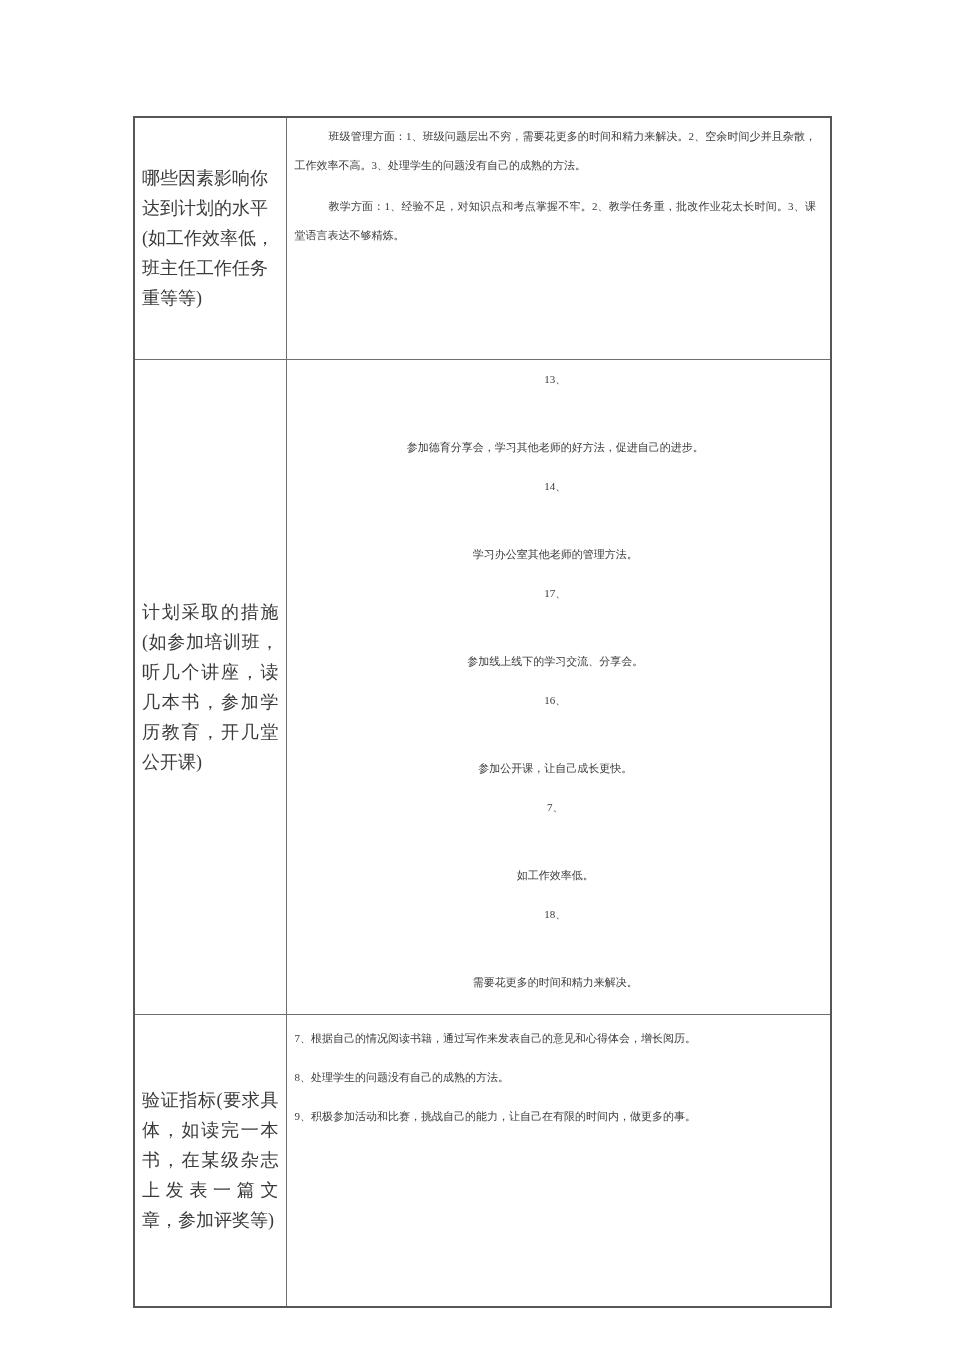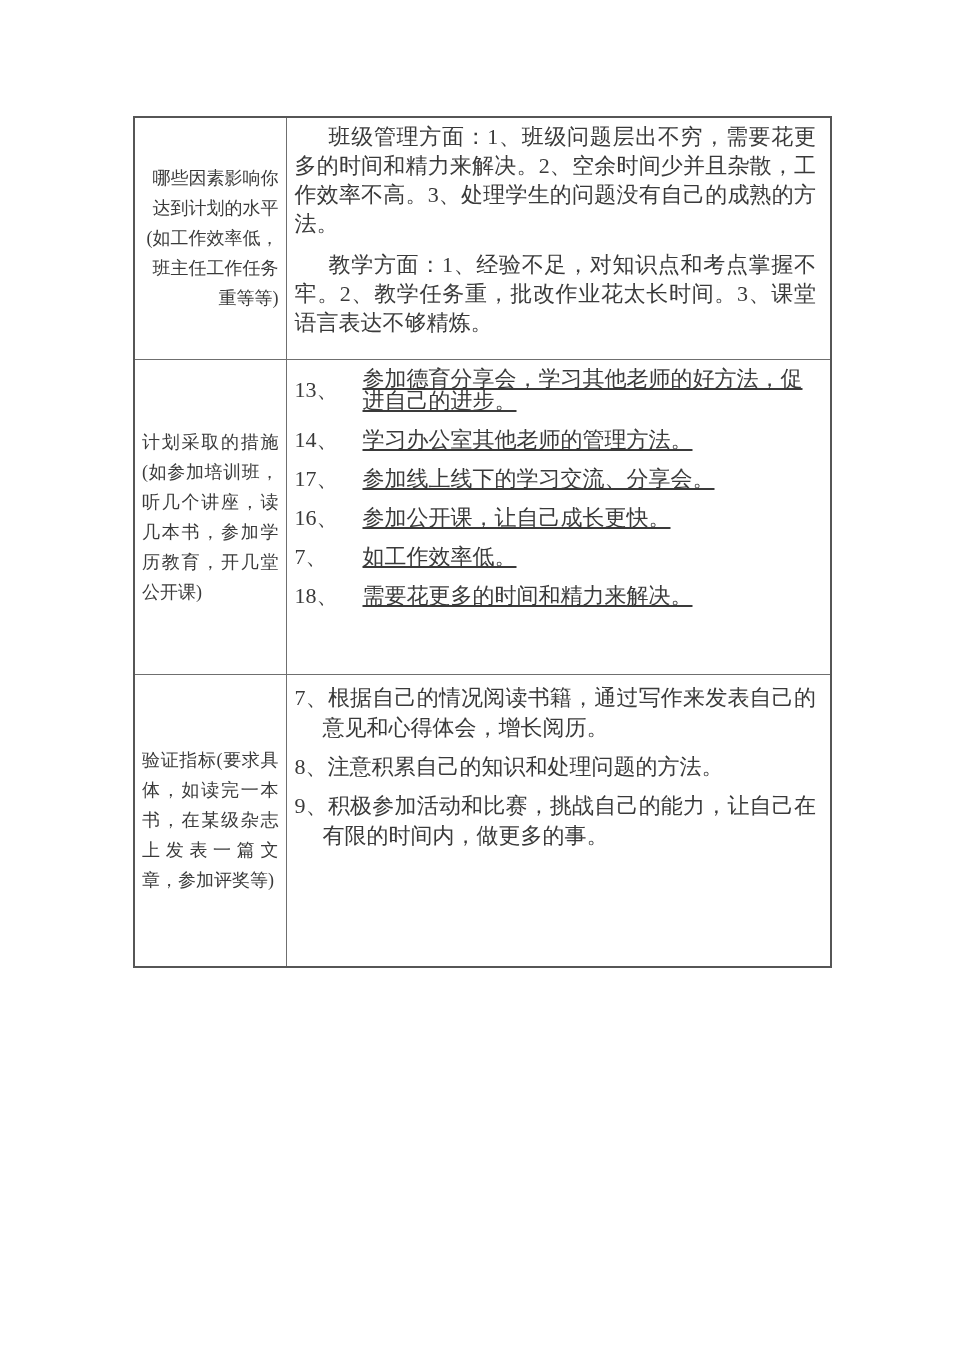--- a/index.html
+++ b/index.html
@@ -26,47 +26,48 @@
   .doc-table td {
     border:1px solid #6f6f6f;
   }
 
   td.cell-label {
     vertical-align:middle;
     padding:6px 7px;
     font-size:18px;
     line-height:30px;
   }
-  .label-center { text-align:right;margin-top:27px; }
+  .label-center { text-align:left;margin-top:27px; }
   .label-justify { text-align:justify; text-align-last:left;margin-left:39px; }
 
   td.cell-content {
     vertical-align:top;
     padding:4px 14px 4px 8px;
-    font-size:22px;
+    font-size:11px;
   }
 
   
   .para {
     text-indent:34px;
     text-align:justify;
     line-height:29px;
     margin-bottom:12px;
   }
 
   
   .num-list { padding-top:4px; }
   .num-item {
     display:flex;
     align-items:center;
     line-height:22px;
     margin-bottom:17px;
+    flex-direction:column;
   }
   .num-item .num { flex:0 0 68px; }
-  .num-item .itext { flex:1 1 auto;text-decoration:underline; }
+  .num-item .itext { flex:1 1 auto; }
 
   
   .hang-list { padding-top:4px; }
   .hang-item {
     padding-left:28px;
     text-indent:-28px;
     text-align:justify;
     line-height:30px;
     margin-bottom:9px;
   }
@@ -149,21 +150,21 @@
     <tr style="height:293px;">
       <td class="cell-label label-justify">
         <div>验证指标(要求具体，如读完一本书，在某级杂志上发表一篇文章，参加评奖等)</div>
       </td>
       <td class="cell-content">
         <div class="hang-list">
           <div class="hang-item">
             <span>7、</span><span>根据自己的情况阅读书籍，通过写作来发表自己的意见和心得体会，增长阅历。</span>
           </div>
           <div class="hang-item">
-            <span>8、</span><span>注意积累自己的知识和处理问题的方法。</span>
+            <span>8、</span><span>处理学生的问题没有自己的成熟的方法。</span>
           </div>
           <div class="hang-item">
             <span>9、</span><span>积极参加活动和比赛，挑战自己的能力，让自己在有限的时间内，做更多的事。</span>
           </div>
         </div>
       </td>
     </tr>
   </tbody>
     </table>
 

